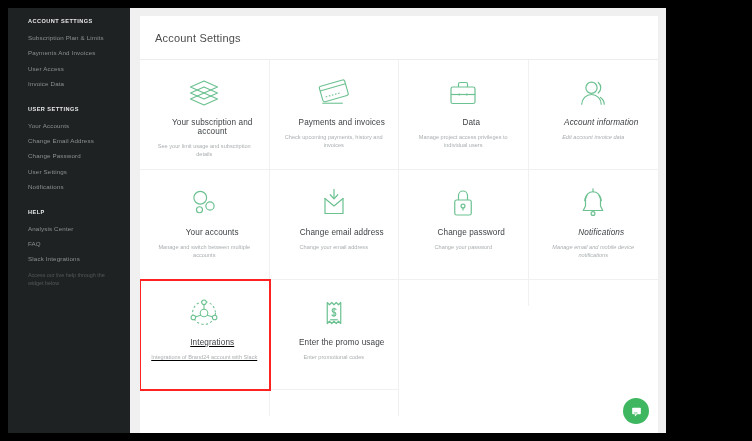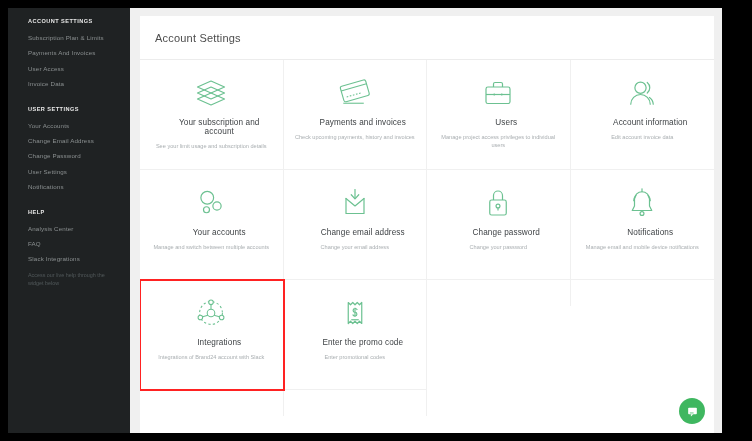--- a/index.html
+++ b/index.html
@@ -5,21 +5,21 @@
   * { box-sizing: border-box; margin: 0; padding: 0; }
   html, body {
     width: 752px; height: 441px;
     background: #000;
     font-family: "Liberation Sans", sans-serif;
     overflow: hidden;
   }
   #app {
     position: absolute;
     left: 8px; top: 8px;
-    width: 714px; height: 425px;
+    width: 658px; height: 425px;
     background: #eab308;
     display: flex;
     overflow: hidden;
   }
   
   #sidebar {
     width: 122px;
     background: #1f2223;
     flex: 0 0 122px;
     padding: 10px 0 0 0;
@@ -89,21 +89,21 @@
     height: 110px;
     border-right: 1px solid #f0f0f0;
     border-bottom: 1px solid #f0f0f0;
     display: flex;
     flex-direction: column;
     align-items: center;
     padding: 14px 10px 0 10px;
     cursor: pointer;
     background: #fff;
   }
-  .card:nth-child(4n) { border-right: none; }
+  .card:nth-child(4n) { border-right: none; font-style: italic; }
   .card-icon {
     height: 38px;
     display: flex;
     align-items: center;
     justify-content: center;
   }
   .card-icon svg { display: block; }
   .card-title {
     font-size: 8.2px;
     color: #3f4346;
@@ -117,20 +117,21 @@
     color: #a9aeb1;
     margin-top: 6px;
     text-align: center;
     line-height: 1.5;
     max-width: 122px;
   }
   .card.highlighted {
     outline: 2px solid #ff2222;
     outline-offset: -1px;
     z-index: 5;
+    text-decoration: underline;
   }
   .badge-new {
     position: absolute;
     top: 3px; right: 5px;
     background: #41b763;
     color: #ffffff;
     font-size: 5.4px;
     padding: 2px 6px;
     border-radius: 2px;
     letter-spacing: 0.2px;
@@ -224,21 +225,21 @@
           <div class="card">
             <div class="card-icon">
               <svg width="36" height="34" viewBox="0 0 48 44" fill="none" stroke="#6cc191" stroke-width="1.6" stroke-linejoin="round">
       <rect x="8" y="14" width="32" height="22" rx="2.5"></rect>
       <path d="M18 14 V10 a2 2 0 0 1 2-2 h8 a2 2 0 0 1 2 2 v4"></path>
       <path d="M8 24 H40"></path>
       <circle cx="19" cy="24" r="1.3" fill="#6cc191" stroke="none"></circle>
       <circle cx="29" cy="24" r="1.3" fill="#6cc191" stroke="none"></circle>
     </svg>
             </div>
-            <div class="card-title">Users</div>
+            <div class="card-title">Data</div>
             <div class="card-desc">Manage project access privileges to individual users</div>
           </div>
           <div class="card">
             <div class="card-icon">
               <svg width="36" height="36" viewBox="0 0 48 48" fill="none" stroke="#6cc191" stroke-width="1.6" stroke-linecap="round">
       <circle cx="22" cy="17" r="7.5"></circle>
       <path d="M9 39 a13 13 0 0 1 26 0"></path>
       <path d="M31 10 a9 9 0 0 1 0 14"></path>
       <path d="M34 30 a12 12 0 0 1 5 9"></path>
     </svg>
@@ -312,21 +313,21 @@
           </div>
           <div class="card">
             <div class="card-icon">
               <svg width="30" height="36" viewBox="0 0 40 48" fill="none" stroke="#6cc191" stroke-width="1.6" stroke-linejoin="round">
       <path d="M11 10 l3 3 3-3 3 3 3-3 3 3 3-3 v28 l-3-3 -3 3 -3-3 -3 3 -3-3 -3 3 Z"></path>
       <path d="M20 17 V29"></path>
       <path d="M23 20 a3 3 0 0 0 -3-2 a2.5 2.5 0 0 0 0 5 a2.5 2.5 0 0 1 0 5 a3 3 0 0 1 -3-2"></path>
       <path d="M15 33 H25"></path>
     </svg>
             </div>
-            <div class="card-title">Enter the promo code</div>
+            <div class="card-title">Enter the promo usage</div>
             <div class="card-desc">Enter promotional codes</div>
           </div>
           <div class="card partial"></div>
           <div class="card partial"></div>
           <div class="card partial"></div>
           <div class="card partial"></div>
         </div>
 
       <div id="chat-widget">
         <svg width="13" height="13" viewBox="0 0 24 24">

